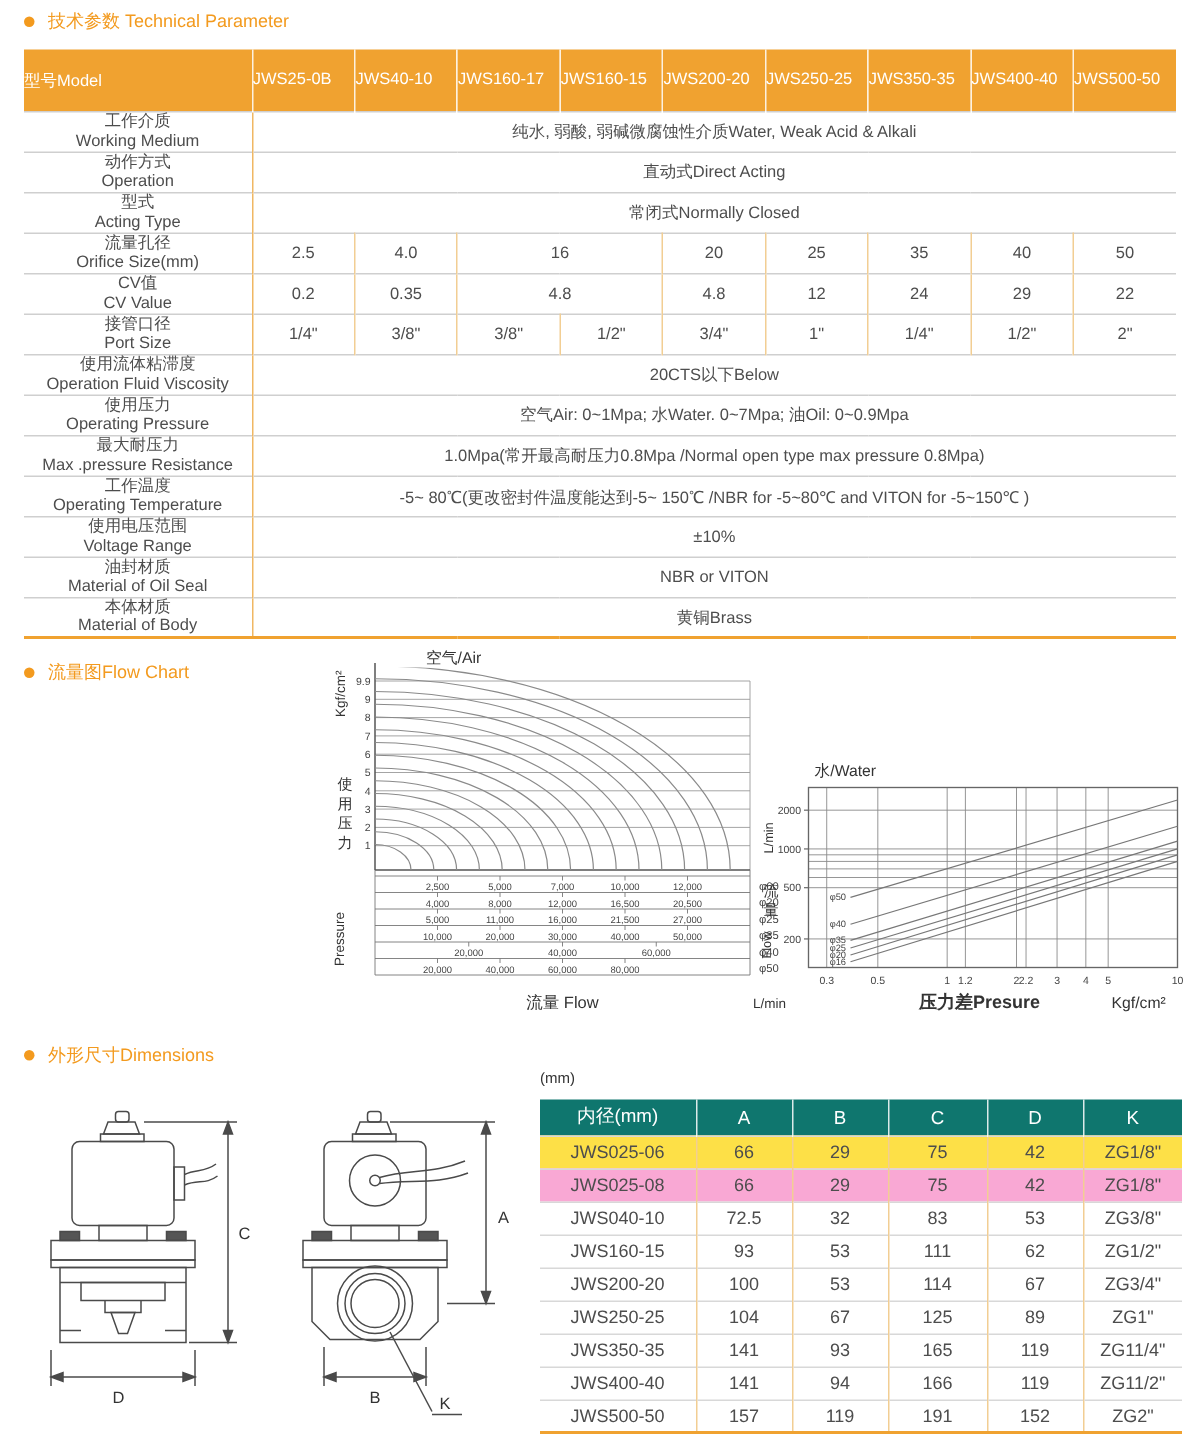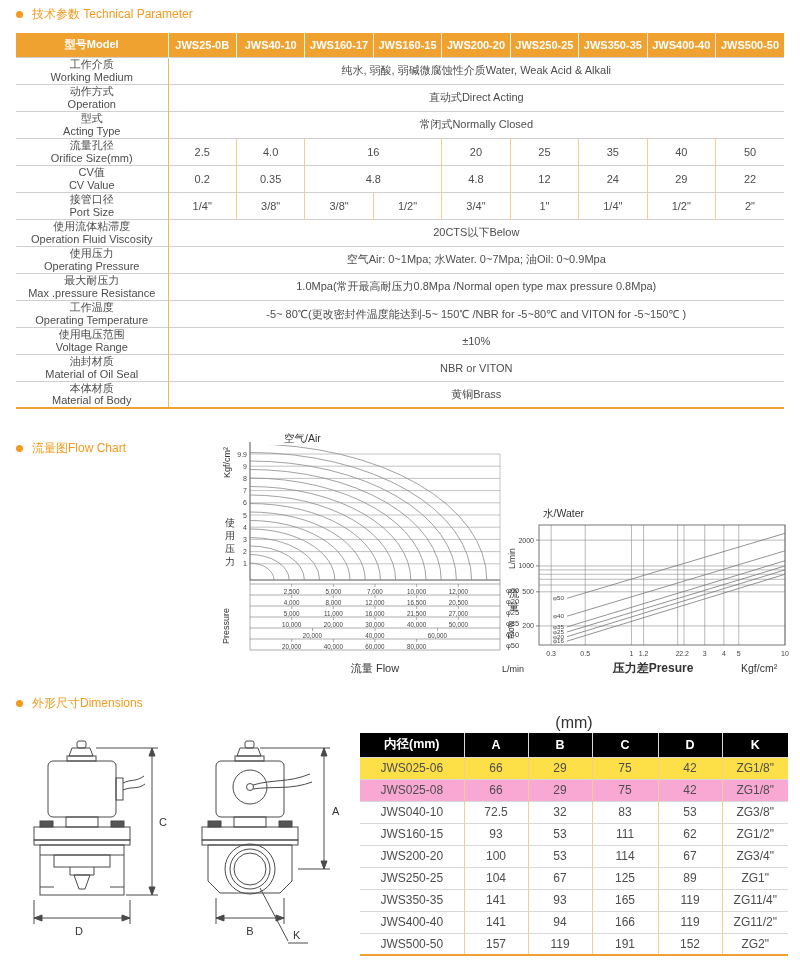--- a/index.html
+++ b/index.html
@@ -5,33 +5,33 @@
   *{box-sizing:border-box}
   html,body{margin:0;padding:0}
   body{width:800px;height:965px;position:relative;background:#fff;overflow:hidden;
        font-family:"Liberation Sans",sans-serif;color:#4d4d4d}
   .section-title{position:absolute;left:16px;display:flex;align-items:center;gap:9px;
        color:#f39a1e;font-weight:normal;font-size:12px;white-space:nowrap}
   .bullet{width:7px;height:7px;border-radius:50%;background:#f39a1e;flex:none}
 
   table.tech-table{position:absolute;left:16px;top:33px;width:768px;border-collapse:collapse;
        table-layout:fixed;font-size:11px;border-bottom:2px solid #f0a230}
-  .tech-table th{background:#f0a230;color:#fff;font-size:11px;font-weight:bold;height:24px;
-       border-right:1px solid rgba(255,255,255,.85);padding:0;text-align:center}
+  .tech-table th{background:#f0a230;color:#fff;font-size:11px;font-weight:normal;height:41px;
+       border-right:1px solid rgba(255,255,255,.85);padding:0;text-align:left}
   .tech-table th:last-child{border-right:none}
   .tech-table td{text-align:center;border-top:1px solid #cfcfcf;border-right:1px solid #f2ce93;
        height:27px;padding:0 3px;color:#4d4d4d}
   .tech-table td:last-child{border-right:none}
   .tech-table td.label-cell{line-height:1.18;border-right:1px solid #f0b763}
 
-  .unit-note{position:absolute;left:360px;top:714px;width:428px;text-align:center;
-       font-size:16px;color:#333}
+  .unit-note{position:absolute;left:360px;top:714px;width:428px;text-align:left;
+       font-size:10px;color:#333}
   table.dims-table{position:absolute;left:360px;top:733px;width:428px;border-collapse:collapse;
        table-layout:fixed;font-size:12px;border-bottom:2px solid #f0a230}
-  .dims-table th{background:#000000;color:#fff;height:24px;font-size:12.5px;font-weight:bold;
+  .dims-table th{background:#0f766e;color:#fff;height:24px;font-size:12.5px;font-weight:normal;
        border-right:1px solid rgba(255,255,255,.85);padding:0;text-align:center}
   .dims-table th:last-child{border-right:none}
   .dims-table td{height:22px;text-align:center;border-top:1px solid #d8d8d8;
        border-right:1px solid #f2ce93;padding:0}
   .dims-table td:last-child{border-right:none}
   .dims-table tr.r0 td{background:#fde047}
   .dims-table tr.r1 td{background:#f9a8d4}
 
   svg.air-chart{position:absolute;left:220px;top:430px}
   svg.water-chart{position:absolute;left:503px;top:505px}

